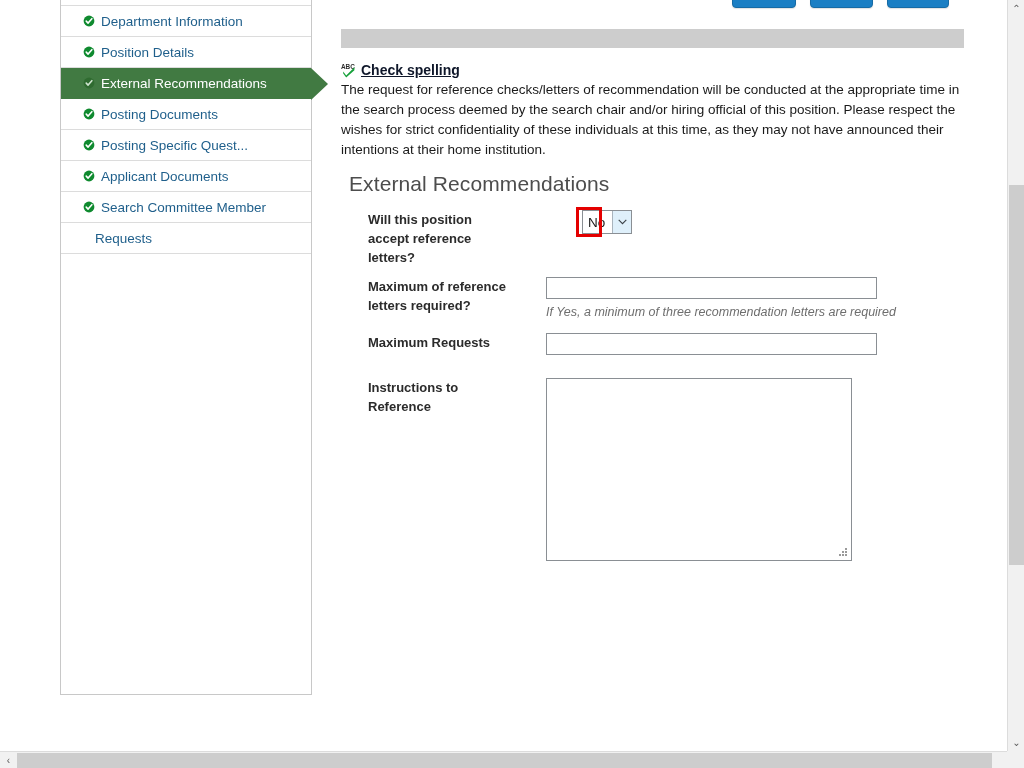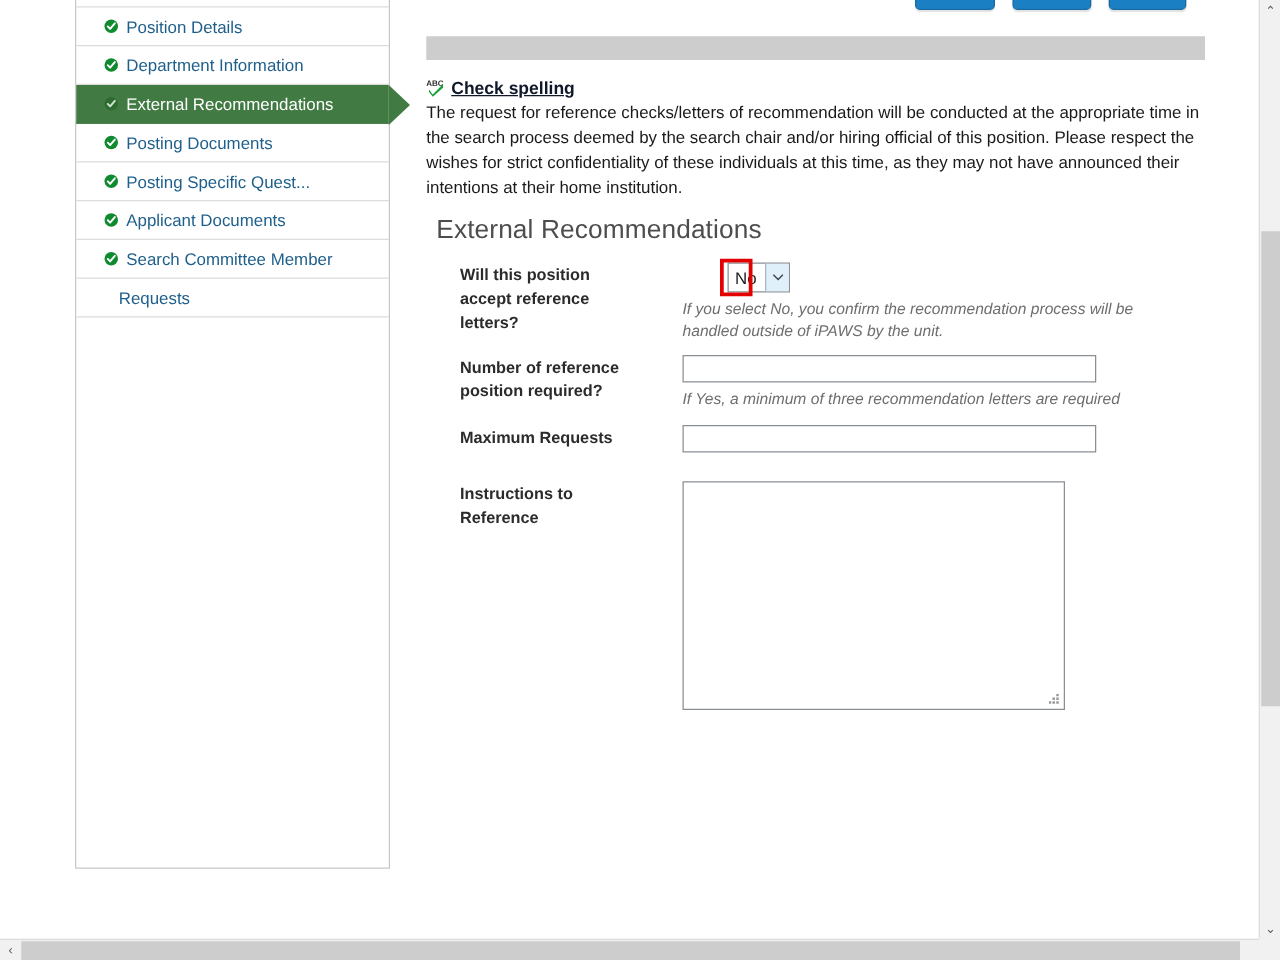--- a/index.html
+++ b/index.html
@@ -286,29 +286,29 @@
     <div class="side-item">
       
       
     </div>
 
     <div class="side-item">
       <svg class="chk" viewBox="0 0 16 16">
         <circle cx="8" cy="8" r="7.2" fill="#0f8a2f"></circle>
         <path d="M4.3 8.2 L6.8 10.8 L11.8 4.9" stroke="#ffffff" stroke-width="2.1" fill="none" stroke-linecap="round" stroke-linejoin="round"></path>
       </svg>
+      <span>Department Information</span>
+    </div>
+
+    <div class="side-item">
+      <svg class="chk" viewBox="0 0 16 16">
+        <circle cx="8" cy="8" r="7.2" fill="#0f8a2f"></circle>
+        <path d="M4.3 8.2 L6.8 10.8 L11.8 4.9" stroke="#ffffff" stroke-width="2.1" fill="none" stroke-linecap="round" stroke-linejoin="round"></path>
+      </svg>
       <span>Position Details</span>
-    </div>
-
-    <div class="side-item">
-      <svg class="chk" viewBox="0 0 16 16">
-        <circle cx="8" cy="8" r="7.2" fill="#0f8a2f"></circle>
-        <path d="M4.3 8.2 L6.8 10.8 L11.8 4.9" stroke="#ffffff" stroke-width="2.1" fill="none" stroke-linecap="round" stroke-linejoin="round"></path>
-      </svg>
-      <span>Department Information</span>
     </div>
 
     <div class="side-item active">
       <svg class="chk" viewBox="0 0 16 16">
         <circle cx="8" cy="8" r="7.2" fill="#2f6b30"></circle>
         <path d="M4.3 8.2 L6.8 10.8 L11.8 4.9" stroke="#cfe4cf" stroke-width="2.1" fill="none" stroke-linecap="round" stroke-linejoin="round"></path>
       </svg>
       <span>External Recommendations</span>
       <span class="arrow"></span>
     </div>
@@ -372,26 +372,25 @@
           <div class="fake-select">
             <span class="val">No</span>
             <span class="arrowbtn">
               <svg width="9" height="6" viewBox="0 0 9 6">
                 <path d="M0.7 0.8 L4.5 4.6 L8.3 0.8" stroke="#3b4248" stroke-width="1.1" fill="none"></path>
               </svg>
             </span>
           </div>
           <div class="redbox"></div>
         </div>
-        <div class="helper">If you select No, you confirm the recommendation process will be handled outside of iPAWS by the unit.</div>
       </div>
     </div>
 
     <div class="form-row" style="margin-bottom:12px;">
-      <div class="form-label">Number of reference position required?</div>
+      <div class="form-label">Maximum of reference letters required?</div>
       <div class="form-field">
         <input class="text-input" type="text" value="" style="">
         <div class="helper">If Yes, a minimum of three recommendation letters are required</div>
       </div>
     </div>
 
     <div class="form-row" style="margin-bottom:23px;justify-content:flex-end;">
       <div class="form-label">Maximum Requests</div>
       <div class="form-field">
         <input class="text-input" type="text" value="" style="">

